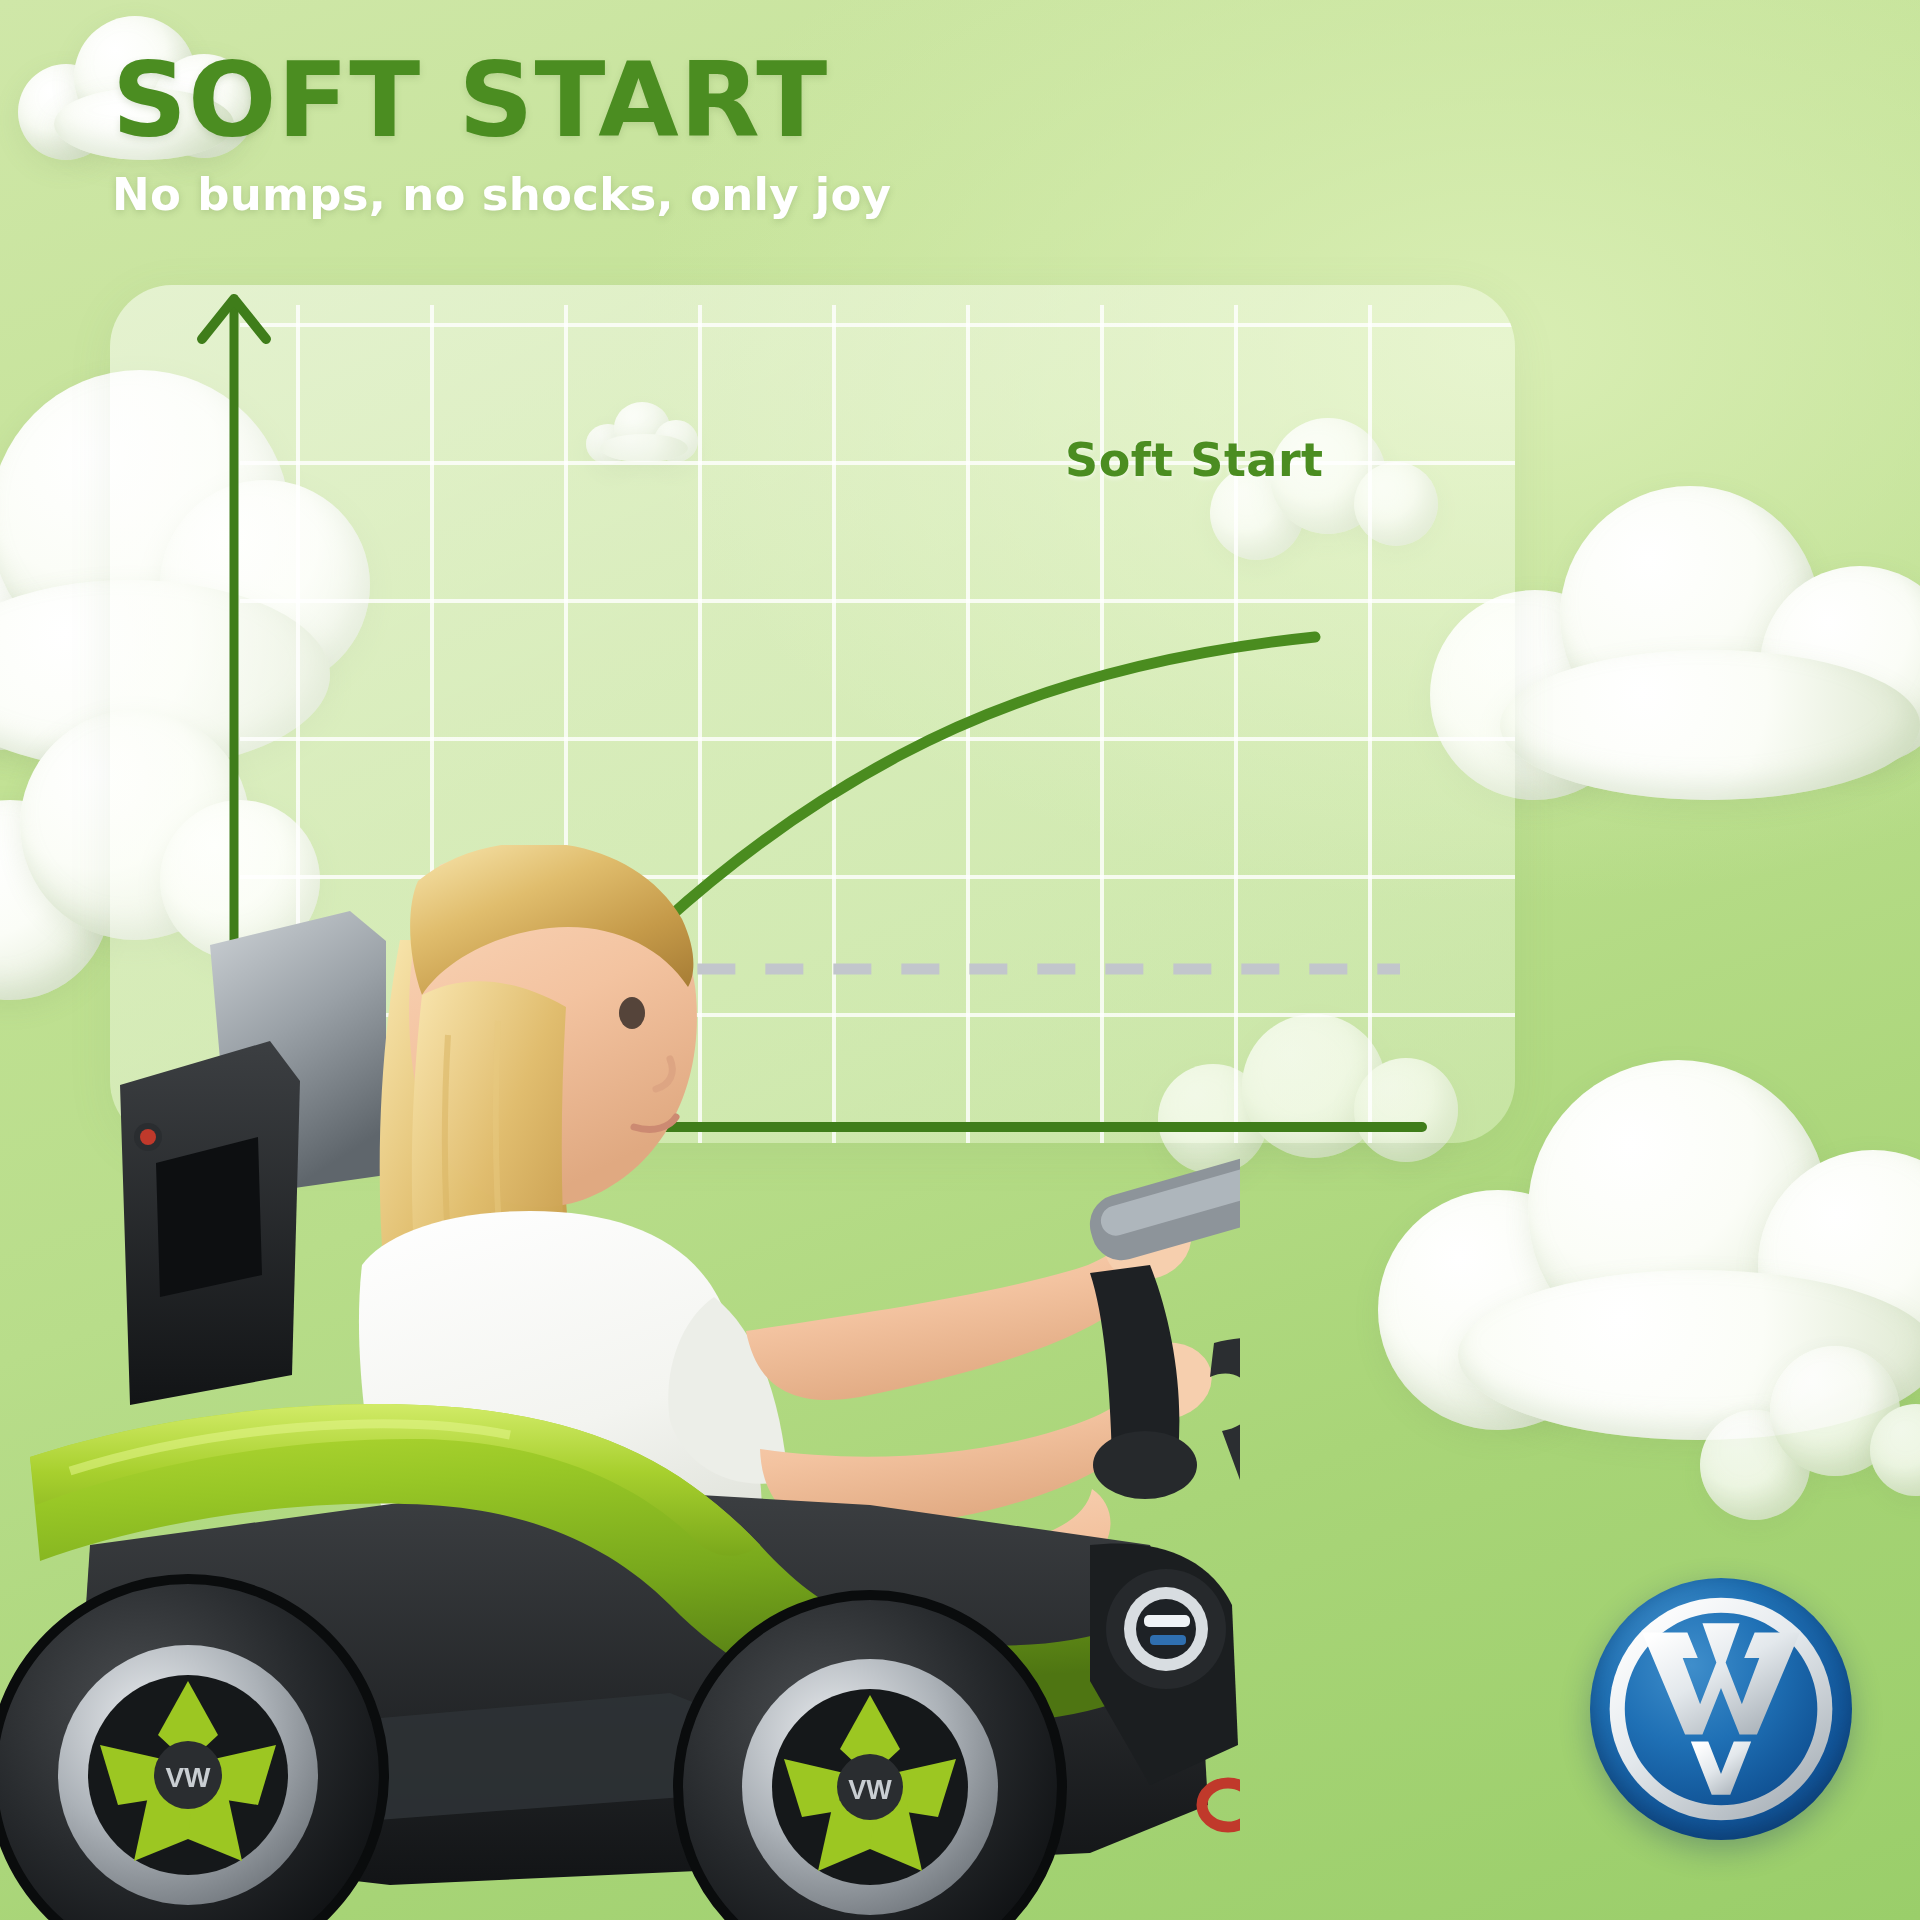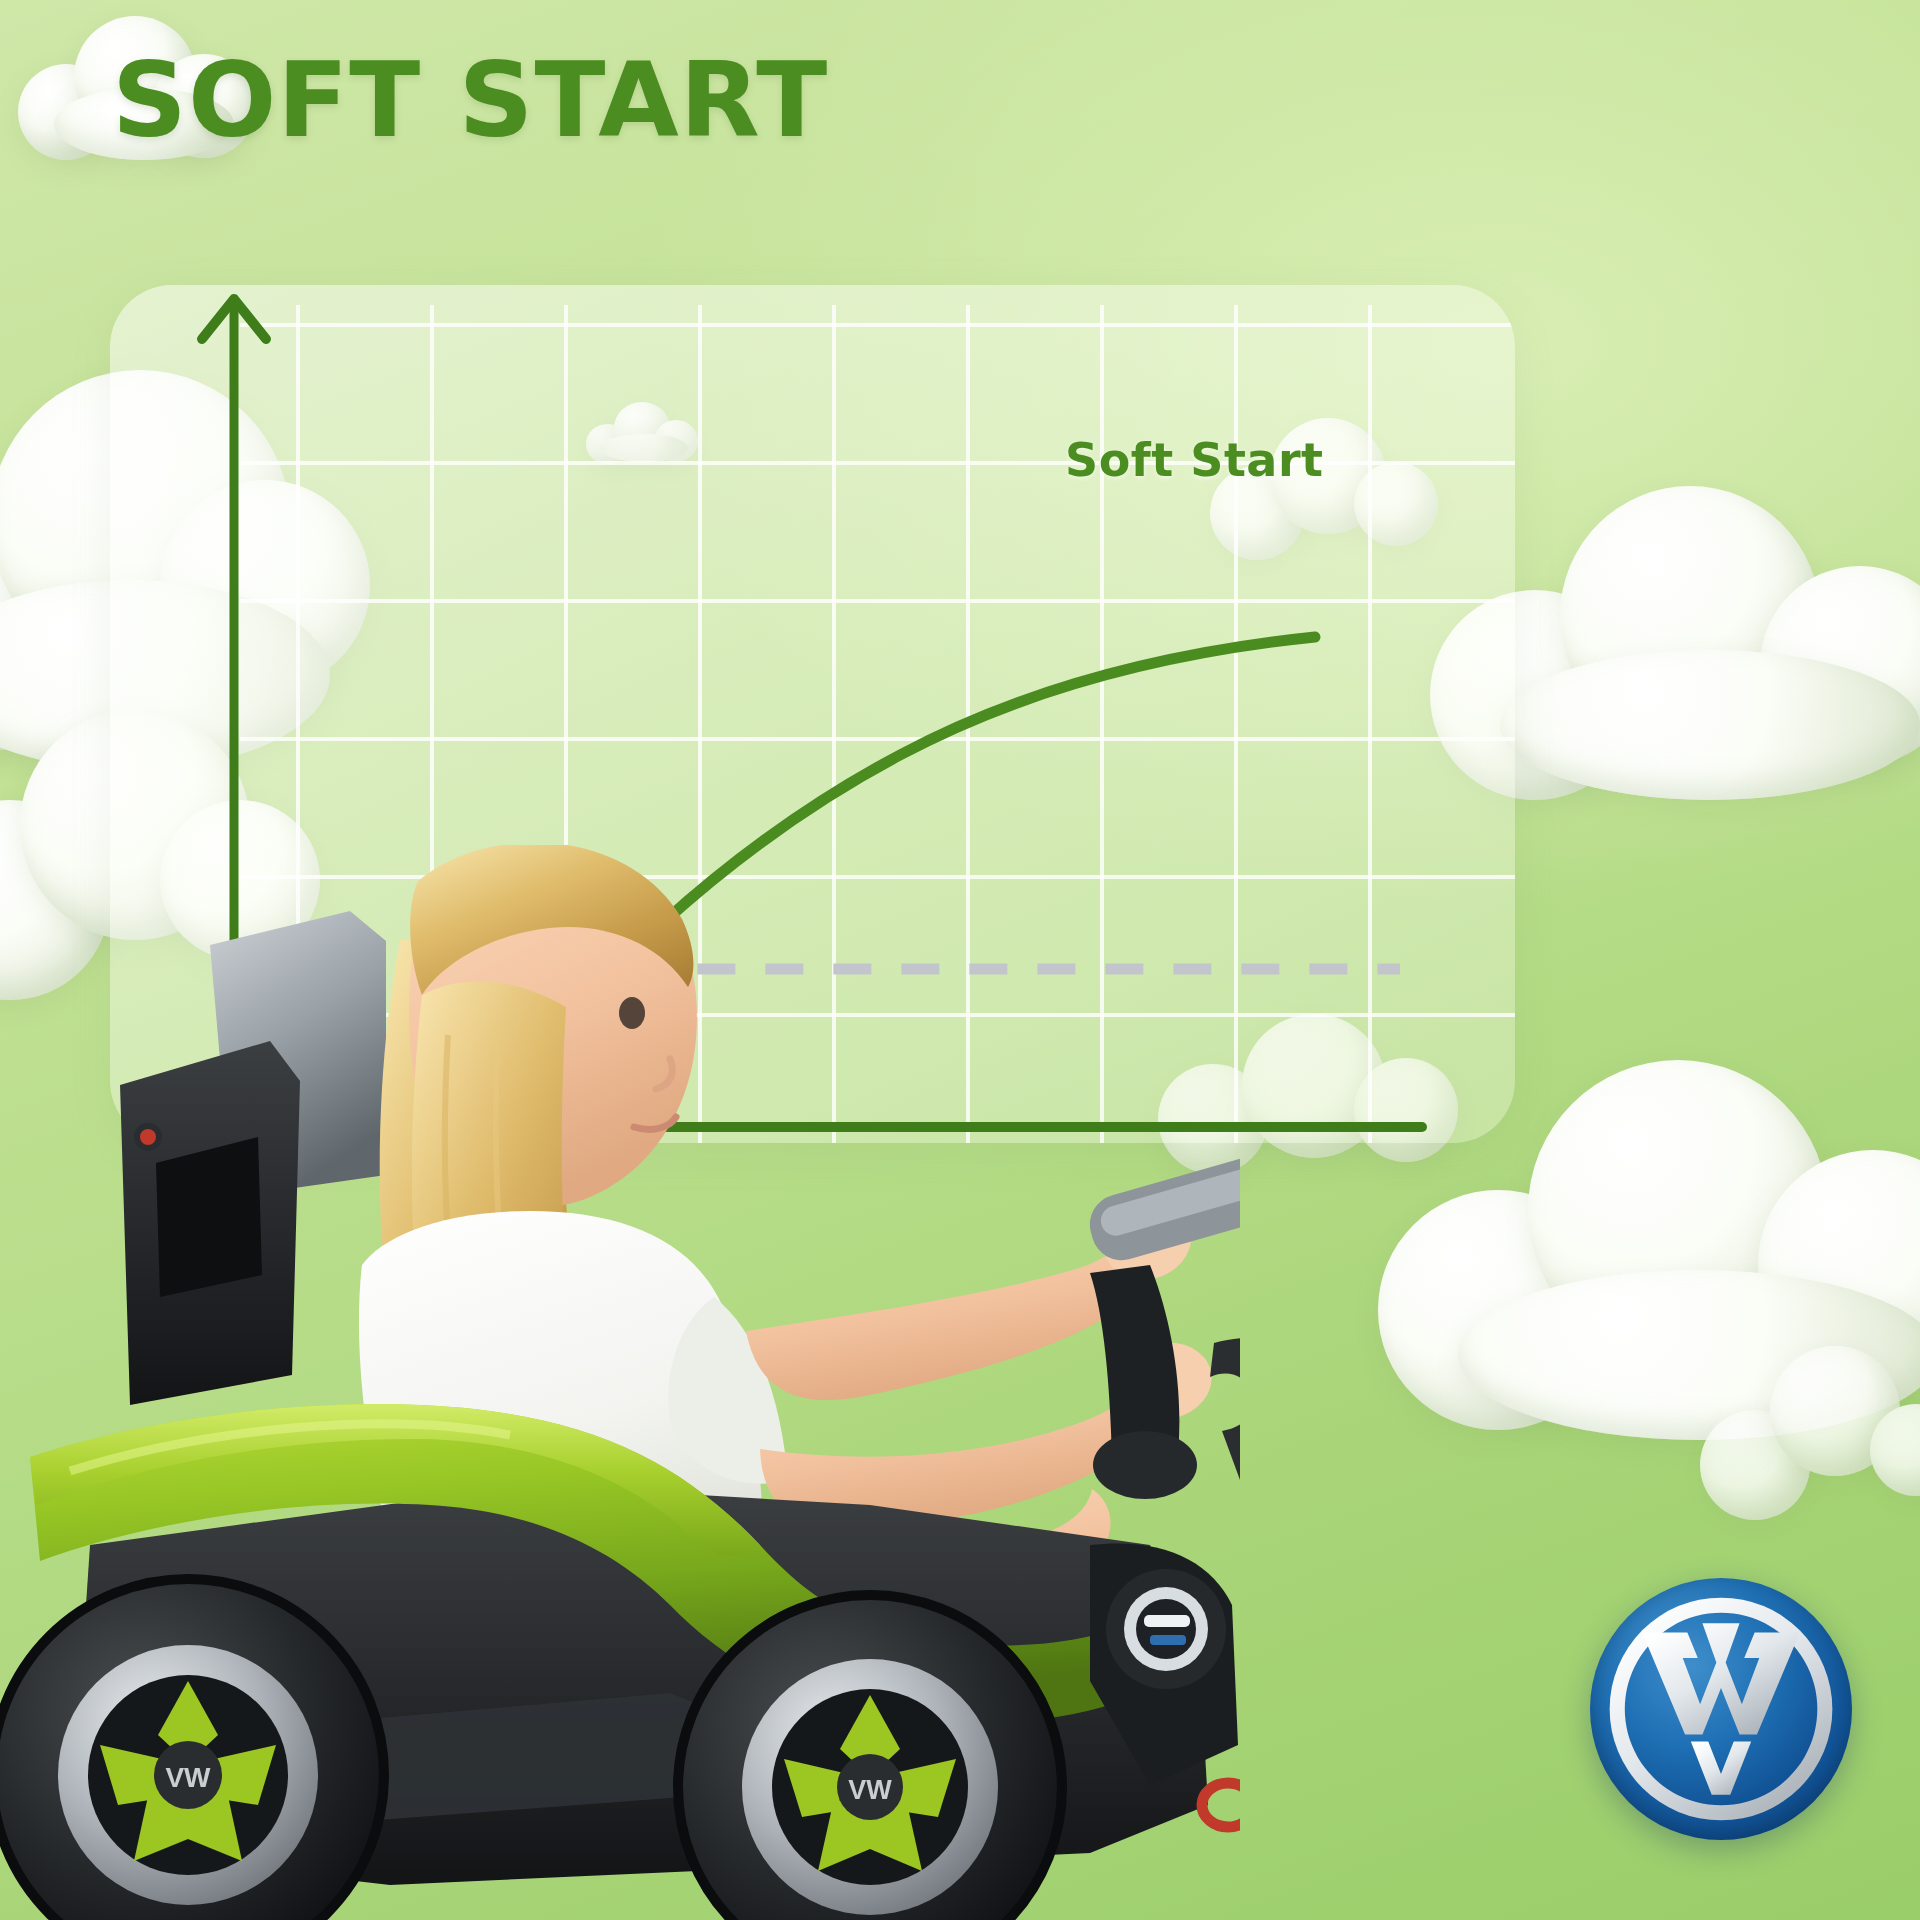--- a/index.html
+++ b/index.html
@@ -127,20 +127,21 @@
 </div>
 
 <div class="cloud" style="left:1700px; top:1330px; width:260px; height:190px; opacity:.85;">
   <i style="left:0;   top:80px;  width:110px; height:110px;"></i>
   <i style="left:70px;top:16px;  width:130px; height:130px;"></i>
   <i style="left:170px;top:74px; width:92px;  height:92px;"></i>
 </div>
 
 <div id="headline-block">
   <div id="title">SOFT START</div>
+  <div id="subtitle">No bumps, no shocks, only joy</div>
 </div>
 
 <div id="chart-card">
 
   <div id="grid">
 
     <div class="gl h" style="top:38px;"></div>
     <div class="gl h" style="top:176px;"></div>
     <div class="gl h" style="top:314px;"></div>
     <div class="gl h" style="top:452px;"></div>

